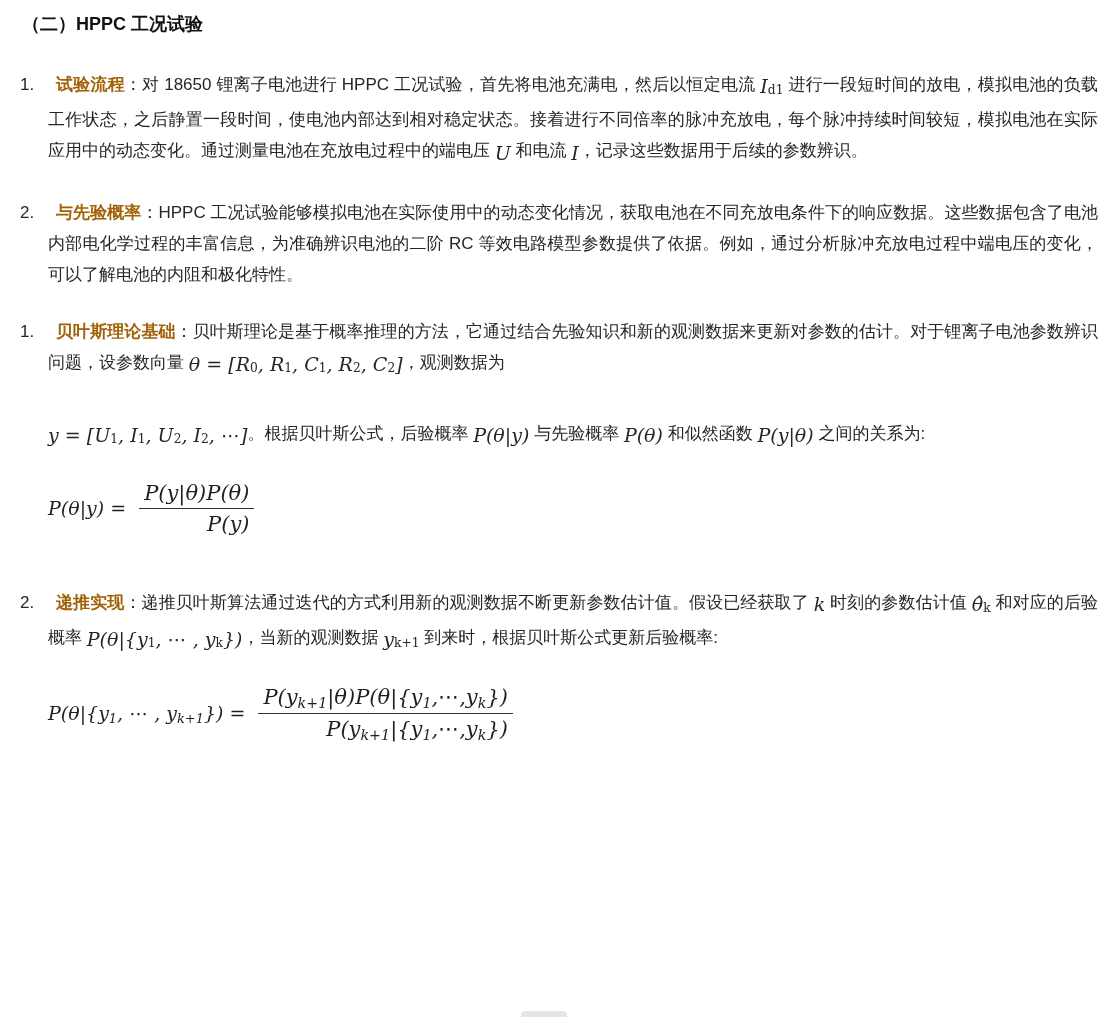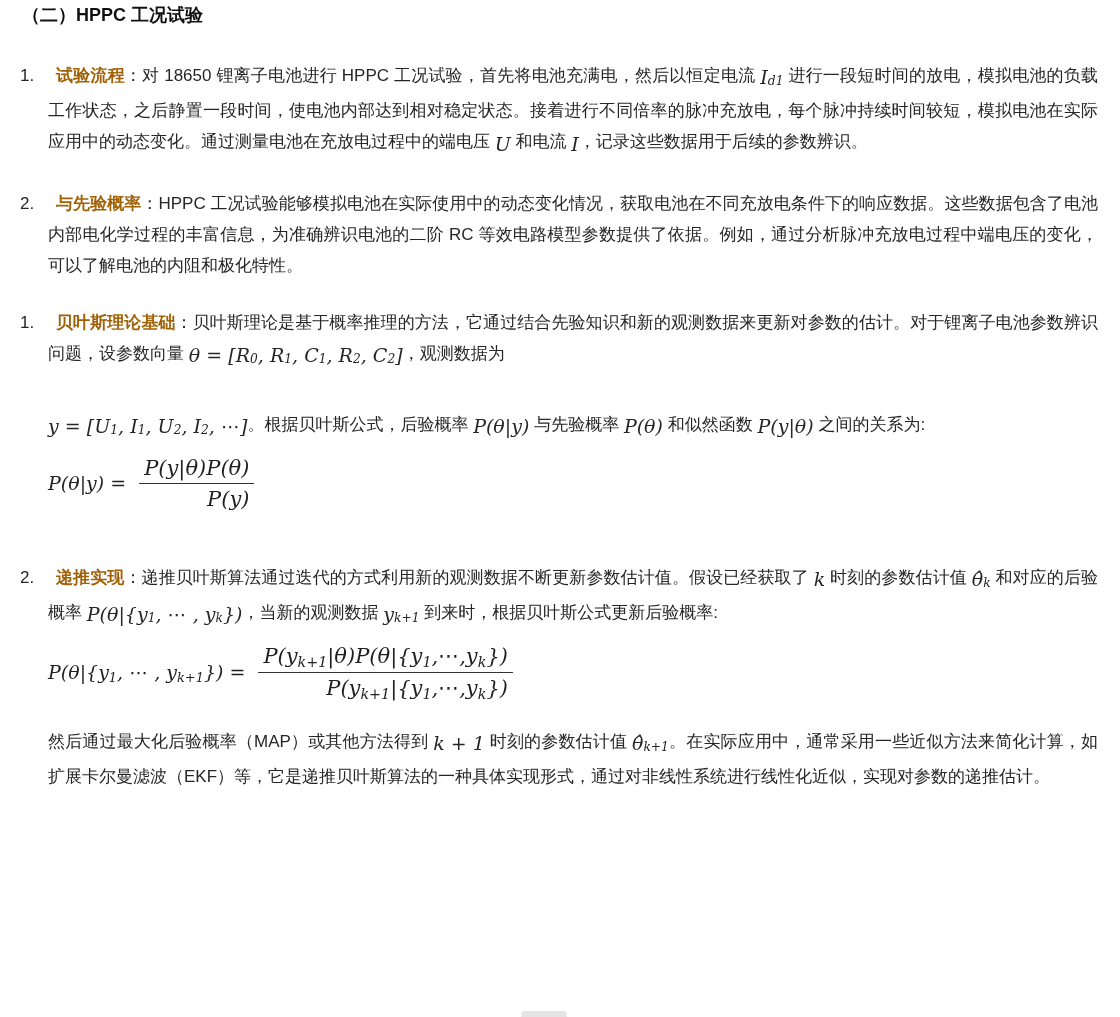--- a/index.html
+++ b/index.html
@@ -12,21 +12,21 @@
   }
   body {
     font-family: "Liberation Sans", "DejaVu Sans", sans-serif;
     font-size: 17px;
     color: #262626;
     position: relative;
   }
   .doc {
     box-sizing: border-box;
     width: 1120px;
-    padding: 3px 22px 4px 20px;
+    padding: 12px 22px 4px 20px;
   }
   .h {
     margin: 0 0 32px 2px;
     font-size: 18px;
     line-height: 25px;
     font-weight: 700;
     color: #111111;
   }
   .sec-rb .h { margin-top: 4px; }
   .item {
@@ -52,32 +52,31 @@
     font-family: "DejaVu Serif", "DejaVu Sans", serif;
     font-style: italic;
     font-size: 1.12em;
     display: inline-block;
     line-height: 1.15;
     padding: 5px 0 6px;
     vertical-align: -0.18em;
   }
   .r-msub {
     font-family: "DejaVu Serif", "DejaVu Sans", serif;
-    font-style: italic;
     font-size: 0.72em;
     vertical-align: -0.35em;
     display: inline-block;
     line-height: 1;
     padding-bottom: 4px;
   }
   
   .formula {
     display: flex;
     align-items: center;
-    margin: 12px 0 24px 0;
+    margin: 28px 0 24px 0;
     font-family: "DejaVu Serif", "DejaVu Sans", serif;
     font-style: italic;
     font-size: 19px;
     color: #1f1f1f;
   }
   .formula .r-m {
     font-size: 1em;
     padding: 0;
     display: inline;
     vertical-align: baseline;
@@ -154,20 +153,19 @@
       <span class="item-num">2.</span>
       <div class="item-body">
         <p class="para"><span class="r-b">递推实现</span><span class="r-cn">：递推贝叶斯算法通过迭代的方式利用新的观测数据不断更新参数估计值。假设已经获取了 </span><span class="r-m">k</span><span class="r-cn"> 时刻的参数估计值 </span><span class="r-m">θ̂</span><span class="r-msub">k</span><span class="r-cn"> 和对应的后验概率 </span><span class="r-m">P(θ|{y</span><span class="r-msub">1</span><span class="r-m">, ⋯ , y</span><span class="r-msub">k</span><span class="r-m">})</span><span class="r-cn">，当新的观测数据 </span><span class="r-m">y</span><span class="r-msub">k+1</span><span class="r-cn"> 到来时，根据贝叶斯公式更新后验概率:</span></p>
         <div class="formula">
           <span class="f-lhs"><span class="r-m">P(θ|{y</span><span class="r-msub">1</span><span class="r-m">, ⋯ , y</span><span class="r-msub">k+1</span><span class="r-m">}) = </span></span>
           <span class="frac">
             <span class="num"><span class="r-m">P(y</span><span class="r-msub">k+1</span><span class="r-m">|θ)P(θ|{y</span><span class="r-msub">1</span><span class="r-m">,⋯,y</span><span class="r-msub">k</span><span class="r-m">})</span></span>
             <span class="den"><span class="r-m">P(y</span><span class="r-msub">k+1</span><span class="r-m">|{y</span><span class="r-msub">1</span><span class="r-m">,⋯,y</span><span class="r-msub">k</span><span class="r-m">})</span></span>
           </span>
         </div>
-        <p class="para"><span class="r-cn">然后通过最大化后验概率（MAP）或其他方法得到 </span><span class="r-m">k + 1</span><span class="r-cn"> 时刻的参数估计值 </span><span class="r-m">θ̂</span><span class="r-msub">k+1</span><span class="r-cn">。在实际应用中，通常采用一些近似方法来简化计算，如扩展卡尔曼滤波（EKF）等，它是递推贝叶斯算法的一种具体实现形式，通过对非线性系统进行线性化近似，实现对参数的递推估计。</span></p>
       </div>
     </div>
   </section>
 
 </div>
 
 <div class="bottom-widget"></div>
 
 </body></html>

